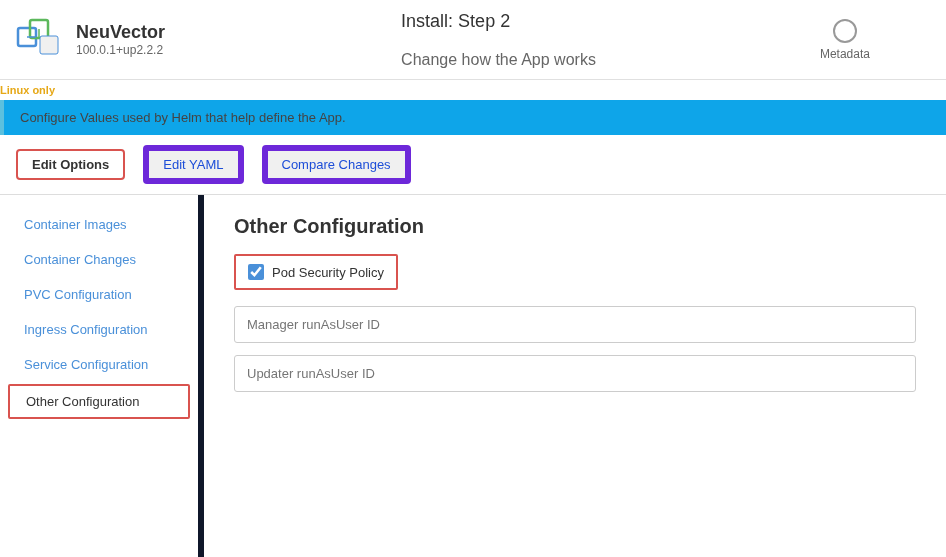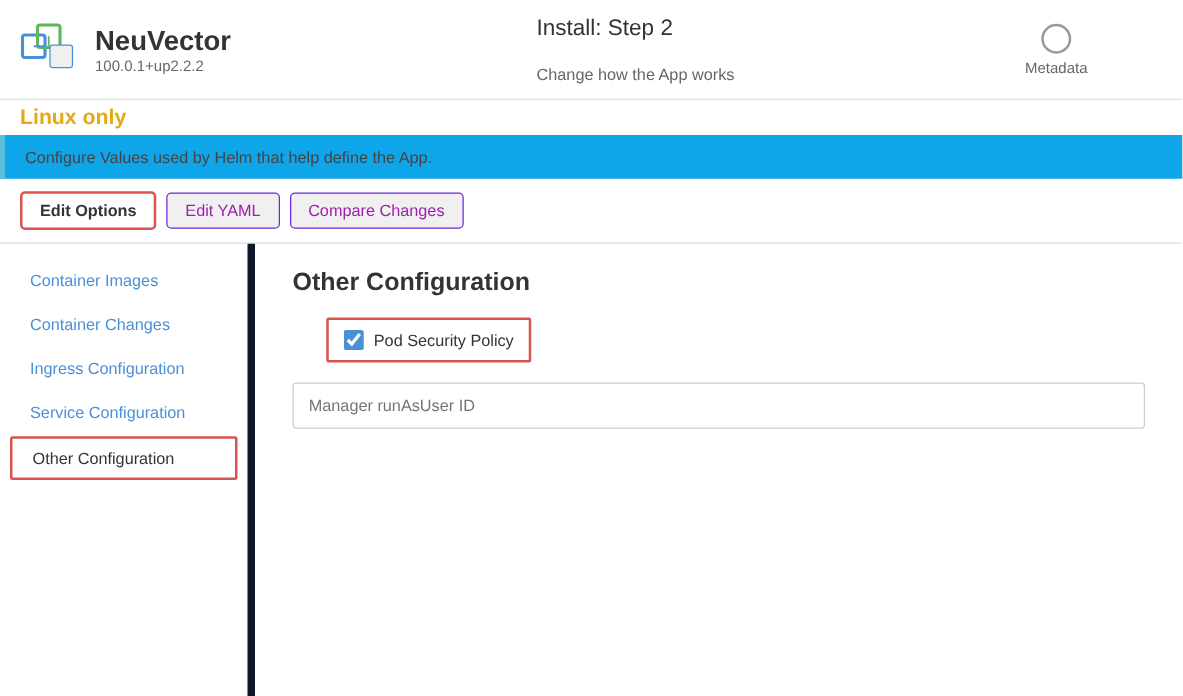--- a/index.html
+++ b/index.html
@@ -2,56 +2,56 @@
 <html><head>
   <meta charset="utf-8">
   <style>
     * { box-sizing: border-box; margin: 0; padding: 0; }
     body { font-family: Arial, sans-serif; font-size: 14px; color: #333; background: #fff; width: 946px; height: 557px; overflow: hidden; }
 
     
     .header { display: flex; align-items: center; padding: 10px 16px; border-bottom: 1px solid #e0e0e0; height: 80px; }
     .logo-box { width: 48px; height: 48px; margin-right: 12px; position: relative; }
     .app-info { margin-right: auto; }
-    .app-title { font-size: 22px; font-weight: bold; color: #333; }
+    .app-title { font-size: 18px; font-weight: bold; color: #333; }
     .app-version { font-size: 12px; color: #666; }
     .step-info { margin-left: 12px; }
     .step-title { font-size: 18px; font-weight: normal; color: #333; }
-    .step-subtitle { font-size: 13px; color: #666; margin-top: 19px; }
+    .step-subtitle { font-size: 16px; color: #666; margin-top: 19px; }
     .stepper { display: flex; align-items: center; margin-left: auto; margin-right: 60px; }
     .step-circle { width: 24px; height: 24px; border-radius: 50%; border: 2px solid #999; background: #fff; display: flex; align-items: center; justify-content: center; font-size: 11px; color: #999; }
     .step-label { font-size: 12px; color: #666; text-align: center; margin-top: 4px; }
     .step-with-label { display: flex; flex-direction: column; align-items: center; justify-content: space-between; }
 
     
-    .linux-bar { background: #fff; padding: 4px 16px; font-size: 17px; color: #e6a817; font-weight: bold; }
+    .linux-bar { background: #fff; padding: 4px 0; font-size: 11px; color: #e6a817; font-weight: bold; }
 
     
     .info-bar { background: #0ea5e9; border-left: 4px solid #5bc0de; padding: 10px 16px; font-size: 13px; color: #444; }
 
     
-    .tab-bar { display: flex; align-items: center; padding: 10px 16px; gap: 8px; border-bottom: 1px solid #ddd; }
-    .tab-btn { padding: 6px 14px; border: 1px solid #6d28d9; border-radius: 4px; cursor: pointer; font-size: 13px; background: #f5f5f5; color: #a21caf; }
+    .tab-bar { display: flex; align-items: center; padding: 10px 16px; gap: 18px; border-bottom: 1px solid #ddd; }
+    .tab-btn { padding: 6px 14px; border: 6px solid #6d28d9; border-radius: 4px; cursor: pointer; font-size: 13px; background: #f5f5f5; color: #1d4ed8; }
     .tab-btn.active { background: #fff; border: 2px solid #d9534f; color: #333; font-weight: bold; }
     .tab-btn:not(.active) { background: #f0f0f0; }
 
     
     .main-content { display: flex; height: calc(557px - 80px - 26px - 42px - 44px); }
 
     
     .sidebar { width: 204px; border-right: 6px solid #0f172a; padding: 12px 4px; flex-shrink: 0; }
     .sidebar-item { padding: 10px 20px; font-size: 13px; color: #4a90d9; cursor: pointer; }
     .sidebar-item.active { background: #fff; border: 2px solid #d9534f; color: #333; font-weight: normal; margin: 2px 4px; padding: 8px 16px; border-radius: 2px; }
 
     
     .content-area { flex: 1; padding: 20px 30px; overflow-y: auto; }
     .section-title { font-size: 20px; font-weight: bold; color: #333; margin-bottom: 16px; }
 
     
-    .checkbox-row { display: flex; align-items: center; gap: 8px; padding: 8px 12px; border: 2px solid #d9534f; display: inline-flex; margin-bottom: 16px; border-radius: 2px; margin-left: 27px; }
+    .checkbox-row { display: flex; align-items: center; gap: 8px; padding: 8px 12px; border: 2px solid #d9534f; display: inline-flex; margin-bottom: 16px; border-radius: 2px; }
     .checkbox-input { width: 16px; height: 16px; accent-color: #4a90d9; cursor: pointer; }
     .checkbox-label { font-size: 13px; color: #333; }
 
     
     .form-group { margin-bottom: 12px; border-radius: 11px; }
     .form-input { width: 100%; padding: 10px 12px; border: 1px solid #ccc; border-radius: 3px; font-size: 13px; color: #999; background: #fff; outline: none; }
 
     
     .logo-svg { width: 44px; height: 44px; }
   </style>
@@ -96,32 +96,36 @@
   <button class="tab-btn active">Edit Options</button>
   <button class="tab-btn">Edit YAML</button>
   <button class="tab-btn">Compare Changes</button>
 </div>
 
 <div class="main-content">
 
   <div class="sidebar">
     <div class="sidebar-item">Container Images</div>
     <div class="sidebar-item">Container Changes</div>
+    <div class="sidebar-item">PVC Configuration</div>
     <div class="sidebar-item">Ingress Configuration</div>
     <div class="sidebar-item">Service Configuration</div>
     <div class="sidebar-item active">Other Configuration</div>
   </div>
 
   <div class="content-area">
     <div class="section-title">Other Configuration</div>
 
     
     <div class="checkbox-row">
       <input type="checkbox" class="checkbox-input" checked="" style="">
       <label class="checkbox-label">Pod Security Policy</label>
     </div>
 
     
     <div class="form-group">
       <input type="text" class="form-input" placeholder="Manager runAsUser ID" style="">
     </div>
+    <div class="form-group">
+      <input type="text" class="form-input" placeholder="Updater runAsUser ID" style="">
+    </div>
   </div>
 </div>
 
 </body></html>

